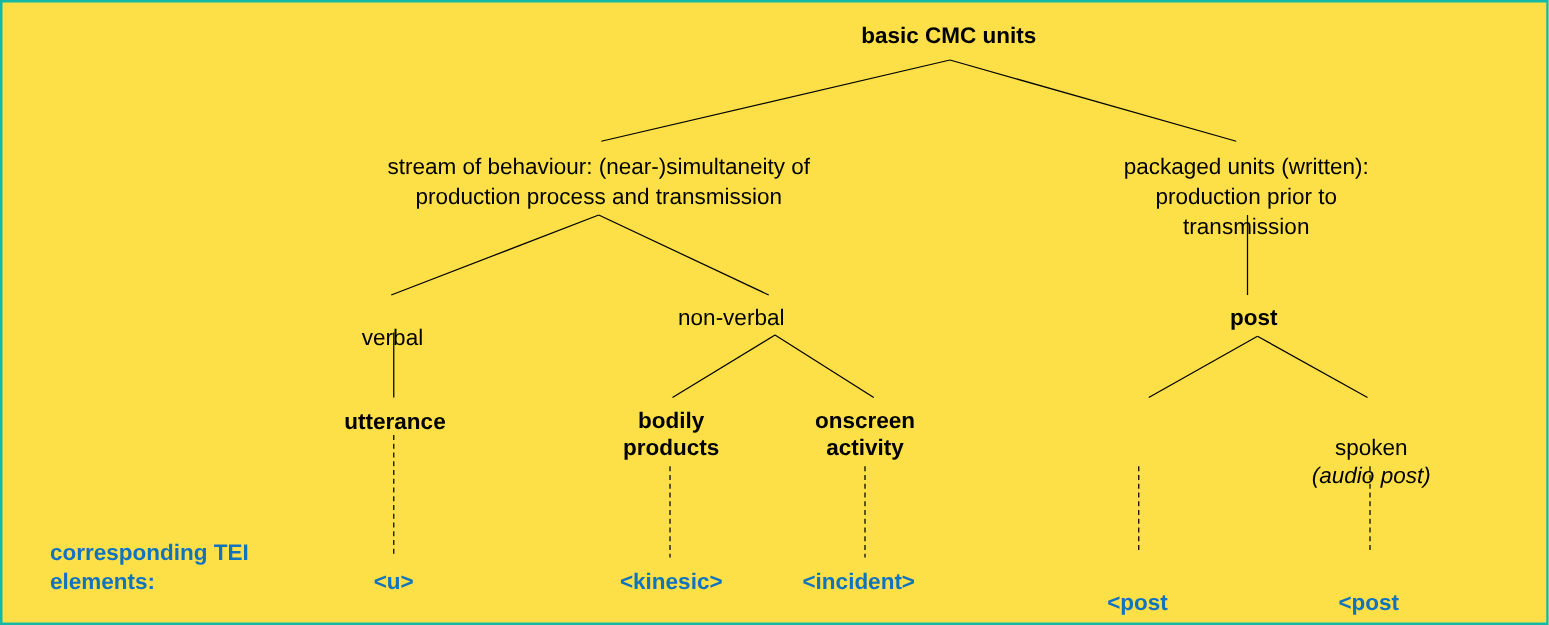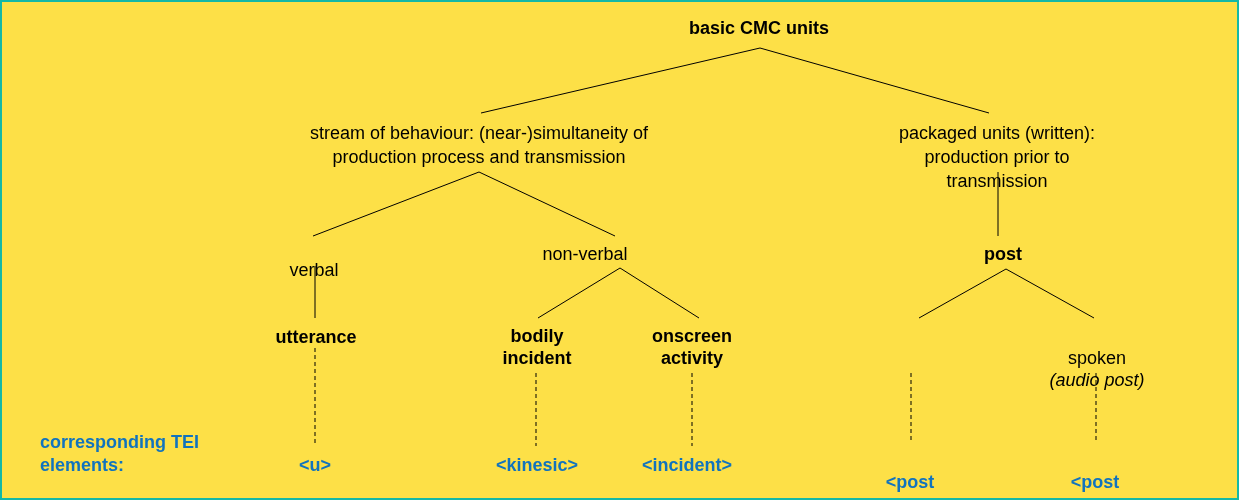--- a/index.html
+++ b/index.html
@@ -73,21 +73,21 @@
 
   <div class="label" style="left:312px; top:241px;margin-top:16px;">verbal</div>
 
   <div class="label" style="left:583px; top:241px;">non-verbal</div>
 
   <div class="label bold" style="left:1001px; top:241px;">post</div>
 
   <div class="label bold" style="left:314px; top:324px;">utterance</div>
 
   <div class="label bold" style="left:535px; top:323px; line-height:22px;">bodily
-incident</div>
+products</div>
 
   <div class="label bold" style="left:690px; top:323px; line-height:22px;">onscreen
 activity</div>
 
 
   <div class="label spoken" style="left:1095px; top:323px; line-height:22px;text-align:center;">
     <span>spoken</span>
     <span class="note">(audio post)</span>
   </div>
 

